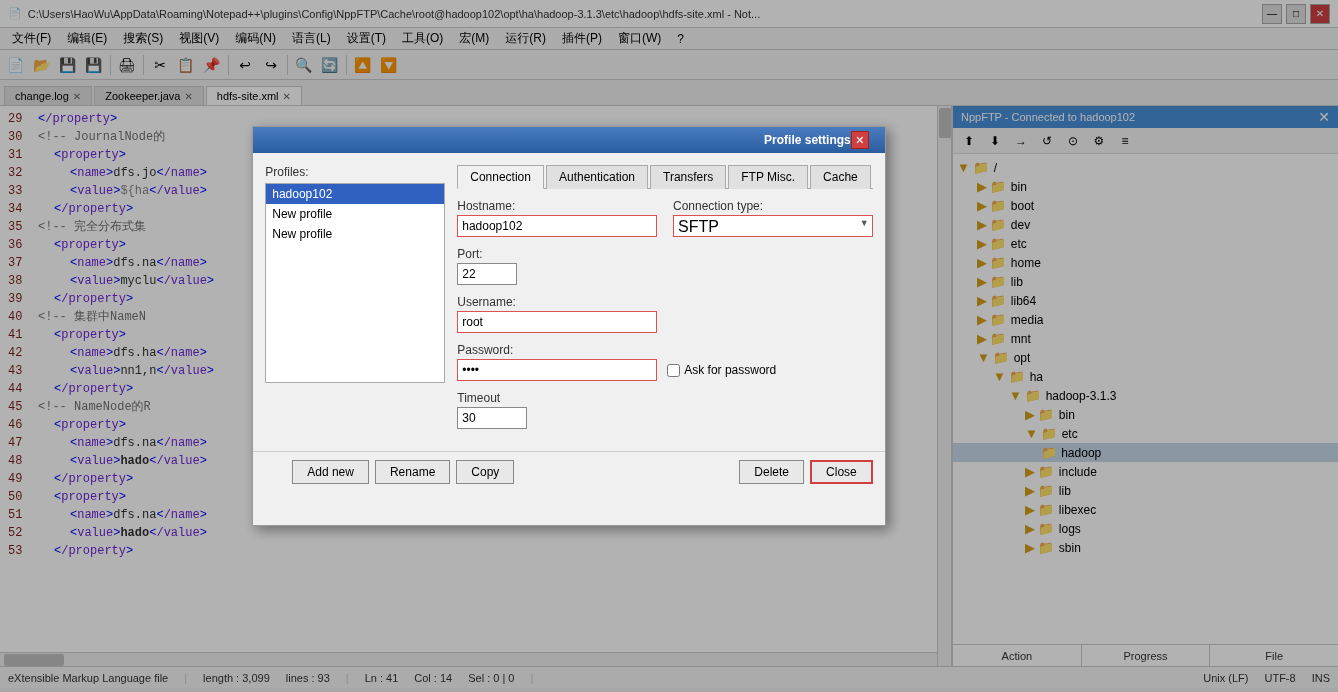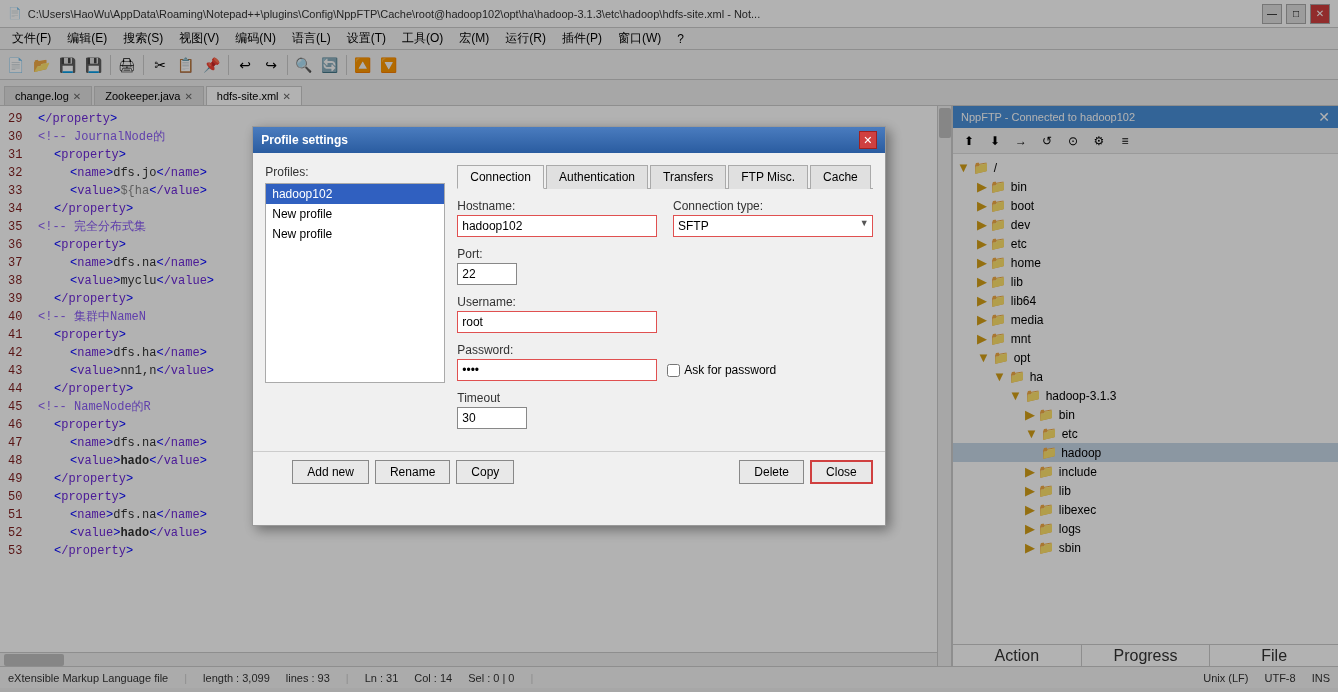--- a/index.html
+++ b/index.html
@@ -104,21 +104,21 @@
       font-family: 'Courier New', monospace;
       font-size: 12px;
       line-height: 18px;
       color: #333;
     }
     .line { display: flex; }
     .line-num { min-width: 30px; color: #7f1d1d; padding-right: 8px; user-select: none; }
     .line-content { flex: 1; }
     .kw-blue { color: #0000ff; }
     .kw-red { color: #6d28d9; }
-    .kw-comment { color: #8b5cf6; }
+    .kw-comment { color: #737373; }
     .kw-gray { color: #888; }
 
     
     .nppftp-panel {
       width: 386px;
       background: #fff;
       border-left: 1px solid #ccc;
       display: flex;
       flex-direction: column;
     }
@@ -158,21 +158,21 @@
     .folder-icon { color: #d4a017; font-size: 13px; }
     .nppftp-status-bar {
       display: flex;
       border-top: 1px solid #ccc;
       height: 22px;
     }
     .nppftp-status-item {
       flex: 1;
       text-align: center;
       border-right: 1px solid #ccc;
-      font-size: 16px;
+      font-size: 11px;
       line-height: 22px;
       color: #333;
     }
     .nppftp-status-item:last-child { border-right: none; }
 
     
     .status-bar {
       background: #f5f5f5;
       border-top: 1px solid #ccc;
       height: 22px;
@@ -199,24 +199,24 @@
     .modal {
       background: #f0f0f0;
       border: 1px solid #999;
       box-shadow: 4px 4px 12px rgba(0,0,0,0.4);
       min-width: 600px;
       min-height: 400px;
     }
     .modal-title-bar {
       background: linear-gradient(to bottom, #4a7cbf, #2a5ca0);
       color: #fff;
-      padding: 4px 8px;
-      display: flex;
-      align-items: center;
-      justify-content: space-between;
+      padding: 4px 16px;
+      display: flex;
+      align-items: center;
+      justify-content: flex-end;
       font-size: 12px;
       font-weight: bold;
     }
     .modal-close-btn {
       width: 18px; height: 18px;
       background: #d04040;
       border: 1px solid #a02020;
       color: #fff;
       cursor: pointer;
       font-size: 11px;
@@ -287,21 +287,21 @@
       height: 22px;
     }
     .form-input.normal-border {
       border: 1px solid #888;
     }
     .form-select {
       width: 100%;
       padding: 2px 4px;
       border: 1px solid #e05050;
       background: #fff;
-      font-size: 12px;
+      font-size: 16px;
       height: 22px;
       appearance: none;
       cursor: pointer;
     }
     .select-wrapper {
       position: relative;
     }
     .select-wrapper::after {
       content: '▼';
       position: absolute;
@@ -647,21 +647,21 @@
     </div>
   </div>
 </div>
 
 <div class="status-bar">
   <span class="status-item">eXtensible Markup Language file</span>
   <span class="status-sep">|</span>
   <span class="status-item">length : 3,099</span>
   <span class="status-item">lines : 93</span>
   <span class="status-sep">|</span>
-  <span class="status-item">Ln : 31</span>
+  <span class="status-item">Ln : 41</span>
   <span class="status-item">Col : 14</span>
   <span class="status-item">Sel : 0 | 0</span>
   <span class="status-sep">|</span>
   <span style="flex:1;"></span>
   <span class="status-item">Unix (LF)</span>
   <span class="status-item">UTF-8</span>
   <span class="status-item">INS</span>
 </div>
 
 <div class="modal-overlay">

